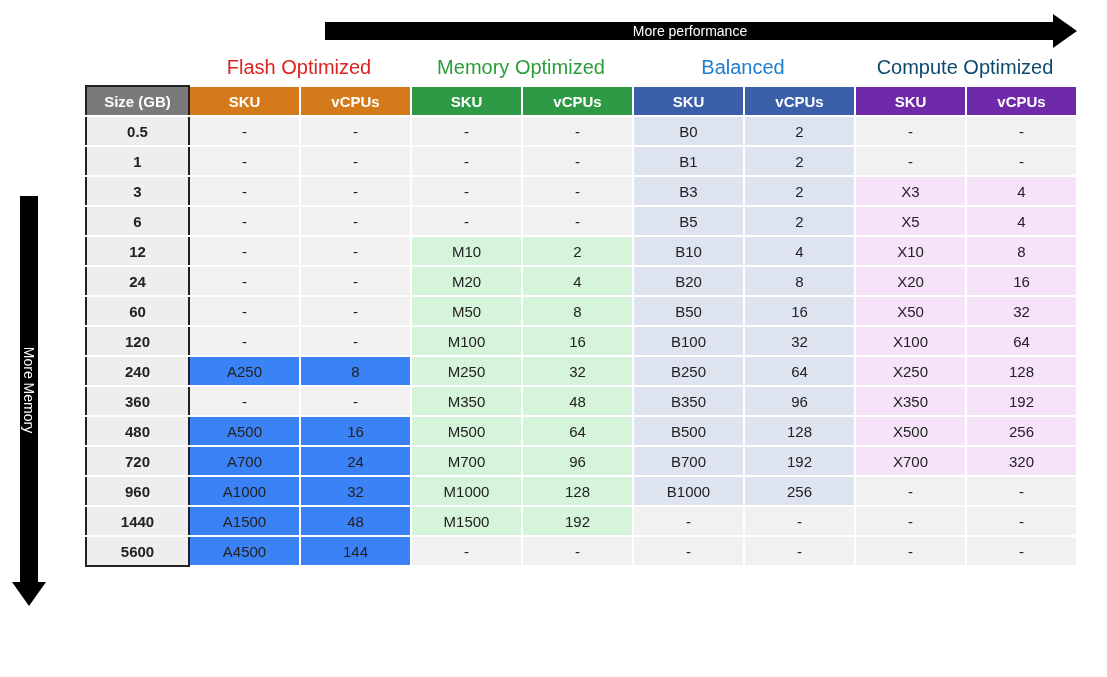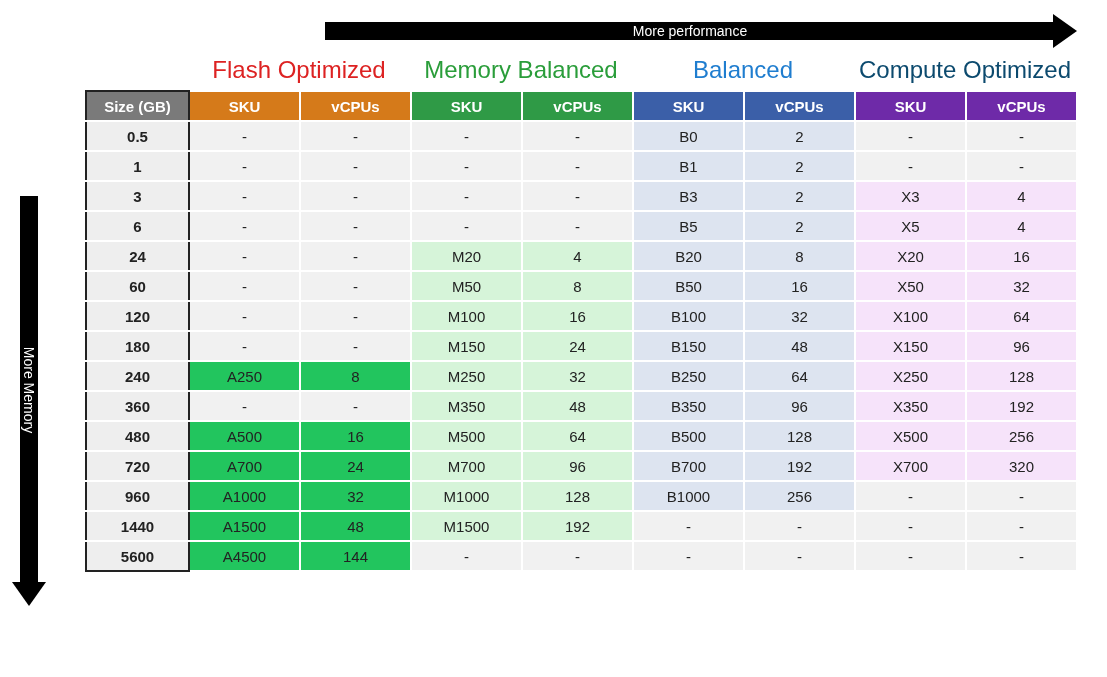--- a/index.html
+++ b/index.html
@@ -48,21 +48,21 @@
     width: 0; height: 0;
     border-left: 17px solid transparent;
     border-right: 17px solid transparent;
     border-top: 24px solid #000;
   }
 
   .stage { position: relative; margin-left: 55px; }
 
   .cat-row { display: flex; }
   .cat-row .spacer { width: 103px; }
-  .cat-row .cat { flex: 0 0 222px; text-align: center; font-size: 24px; padding: 4px 0 6px; }
+  .cat-row .cat { flex: 0 0 222px; text-align: center; font-size: 20px; padding: 4px 0 6px; }
   .cat.flash   { color: #d22; }
   .cat.memory  { color: #2a9d3a; }
   .cat.balanced{ color: #1f7dcf; }
   .cat.compute { color: #0c4a6e; }
 
   table { border-collapse: collapse; width: 100%; table-layout: fixed; }
   col.size { width: 103px; }
   col.pair { width: 111px; }
 
   th, td { text-align: center; height: 30px; font-size: 15px; }
@@ -71,21 +71,21 @@
   th.flash-h   { background: #d57a1a; }
   th.memory-h  { background: #2f9a46; }
   th.balanced-h{ background: #3b5fa8; }
   th.compute-h { background: #6e2aa8; }
 
   tbody td { border: 2px solid #fff; }
   td.size { background: #eee; font-weight: 700; border-left: 2px solid #222; border-right: 2px solid #222; }
   tbody tr:last-child td.size { border-bottom: 2px solid #222; }
 
   td.flash-none   { background: #f1f1f1; }
-  td.flash-val    { background: #22c55e; }
+  td.flash-val    { background: #3b82f6; }
   td.memory-none  { background: #f1f1f1; }
   td.memory-val   { background: #d6f4d9; }
   td.balanced-none{ background: #f1f1f1; }
   td.balanced-val { background: #dde4f0; text-align: center; }
   td.compute-none { background: #f1f1f1; }
   td.compute-val  { background: #f6e3fa; }
 </style>
 </head>
 <body>
 
@@ -99,21 +99,21 @@
 <div class="stage">
 
   <div class="top-arrow">
     <div class="bar"><span>More performance</span></div>
     <div class="head"></div>
   </div>
 
   <div class="cat-row">
     <div class="spacer"></div>
     <div class="cat flash">Flash Optimized</div>
-    <div class="cat memory">Memory Balanced</div>
+    <div class="cat memory">Memory Optimized</div>
     <div class="cat balanced">Balanced</div>
     <div class="cat compute">Compute Optimized</div>
   </div>
 
   <table>
     <colgroup>
       <col class="size">
       <col class="pair">
         <col class="pair">
       <col class="pair">
@@ -175,20 +175,31 @@
           <td class="flash-none">-</td>
           <td class="flash-none">-</td>
           <td class="memory-none">-</td>
           <td class="memory-none">-</td>
           <td class="balanced-val">B5</td>
           <td class="balanced-val">2</td>
           <td class="compute-val">X5</td>
           <td class="compute-val">4</td>
         </tr>
         <tr>
+          <td class="size">12</td>
+          <td class="flash-none">-</td>
+          <td class="flash-none">-</td>
+          <td class="memory-val">M10</td>
+          <td class="memory-val">2</td>
+          <td class="balanced-val">B10</td>
+          <td class="balanced-val">4</td>
+          <td class="compute-val">X10</td>
+          <td class="compute-val">8</td>
+        </tr>
+        <tr>
           <td class="size">24</td>
           <td class="flash-none">-</td>
           <td class="flash-none">-</td>
           <td class="memory-val">M20</td>
           <td class="memory-val">4</td>
           <td class="balanced-val">B20</td>
           <td class="balanced-val">8</td>
           <td class="compute-val">X20</td>
           <td class="compute-val">16</td>
         </tr>
@@ -206,31 +217,20 @@
         <tr>
           <td class="size">120</td>
           <td class="flash-none">-</td>
           <td class="flash-none">-</td>
           <td class="memory-val">M100</td>
           <td class="memory-val">16</td>
           <td class="balanced-val">B100</td>
           <td class="balanced-val">32</td>
           <td class="compute-val">X100</td>
           <td class="compute-val">64</td>
-        </tr>
-        <tr>
-          <td class="size">180</td>
-          <td class="flash-none">-</td>
-          <td class="flash-none">-</td>
-          <td class="memory-val">M150</td>
-          <td class="memory-val">24</td>
-          <td class="balanced-val">B150</td>
-          <td class="balanced-val">48</td>
-          <td class="compute-val">X150</td>
-          <td class="compute-val">96</td>
         </tr>
         <tr>
           <td class="size">240</td>
           <td class="flash-val">A250</td>
           <td class="flash-val">8</td>
           <td class="memory-val">M250</td>
           <td class="memory-val">32</td>
           <td class="balanced-val">B250</td>
           <td class="balanced-val">64</td>
           <td class="compute-val">X250</td>

